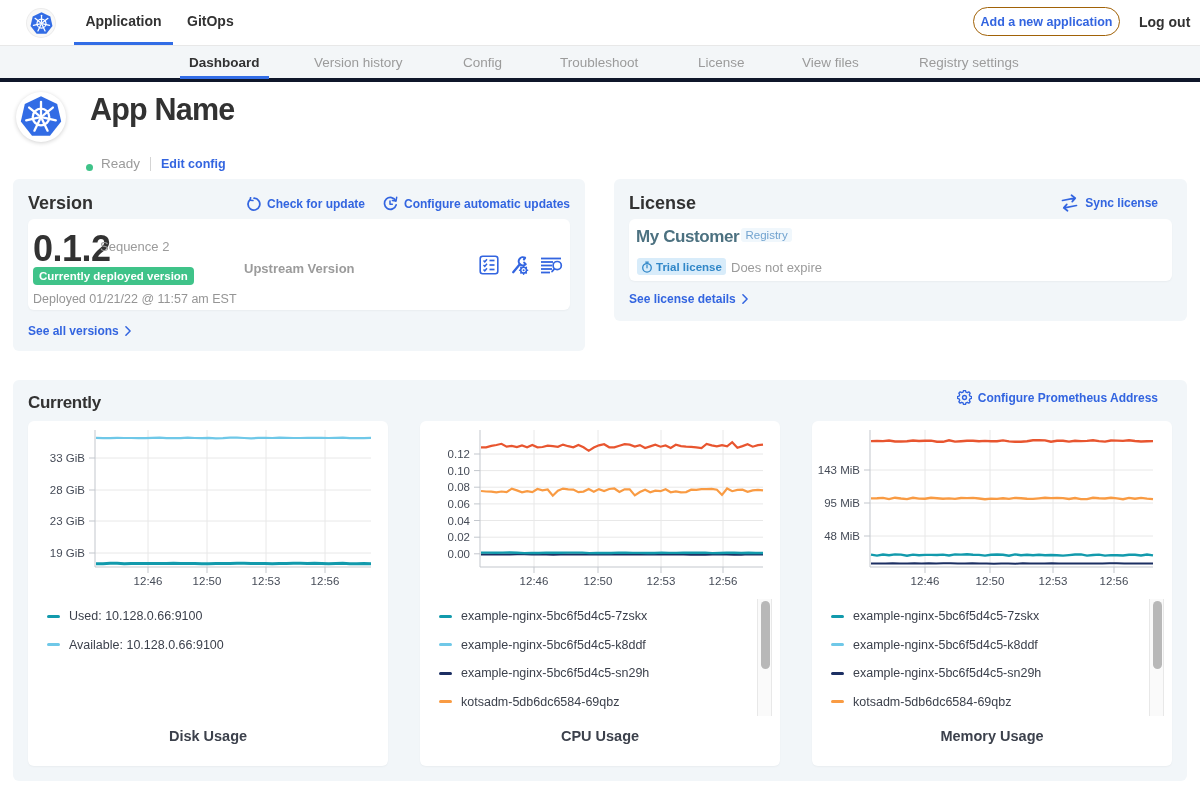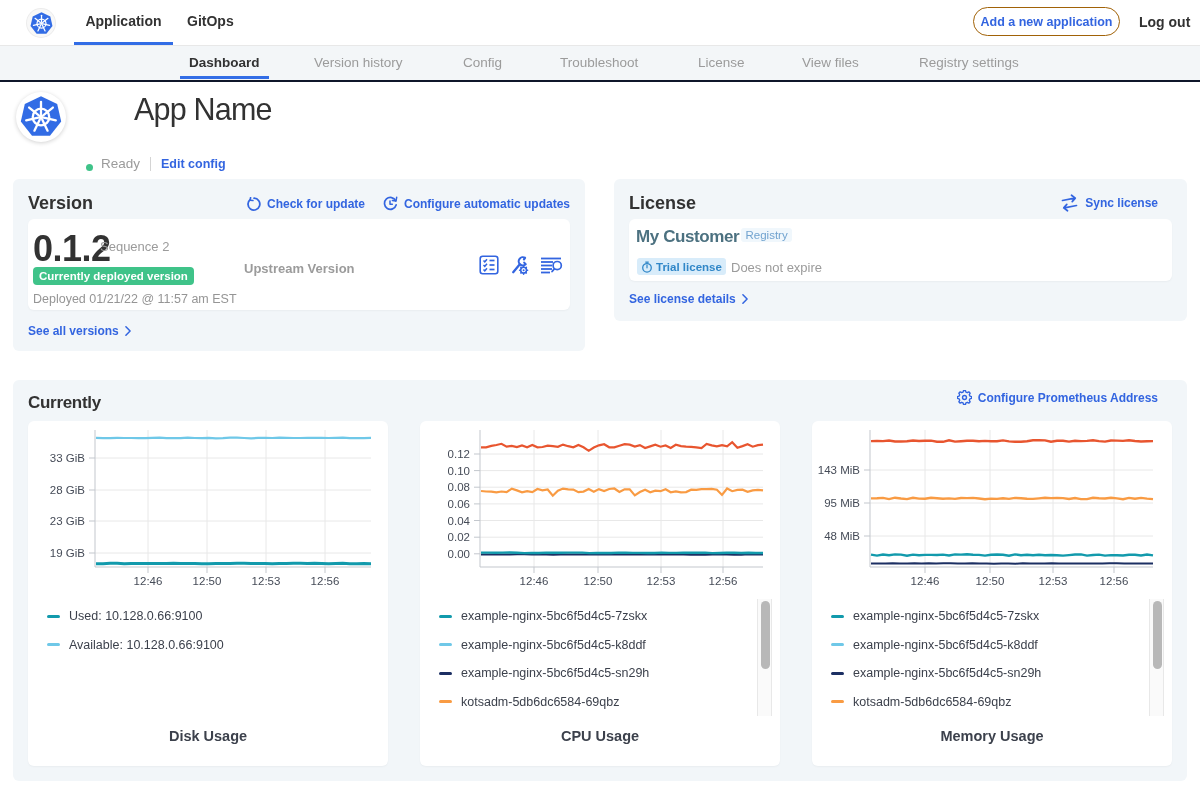--- a/index.html
+++ b/index.html
@@ -1,26 +1,26 @@
 <!DOCTYPE html>
 <html><head><meta charset="utf-8"><style>
 * { margin:0; padding:0; box-sizing:border-box; }
 body { font-family:"Liberation Sans", sans-serif; background:#fff; width:1200px; height:796px; position:relative; overflow:hidden; }
 .topnav { position:absolute; left:0; top:0; width:1200px; height:46px; background:#fff; border-bottom:1px solid #e8e8e8; }
 .navlogo { position:absolute; left:27px; top:9px; width:28px; height:28px; border-radius:50%; background:#f8f8f8; box-shadow:0 0 0 1px #ececec; display:flex; align-items:center; justify-content:center; }
 .navtab { position:absolute; top:0; height:45px; display:flex; align-items:center; padding-bottom:3px; font-size:14px; font-weight:bold; color:#323232; }
 .navtab.active:after { content:""; position:absolute; left:0; right:0; bottom:0; height:3px; background:#326de6; }
 .addbtn { position:absolute; left:973px; top:7px; width:147px; height:29px; border:1px solid #a16207; border-radius:15px; color:#3365e0; font-size:12.5px; font-weight:bold; display:flex; align-items:center; justify-content:center; background:#fff; white-space:nowrap; }
 .logout { position:absolute; left:1139px; top:14px; font-size:14px; font-weight:bold; color:#323232; }
-.subnav { position:absolute; left:0; top:46px; width:1200px; height:36px; background:#f3f6f8; border-bottom:2px solid #0f172a; }
+.subnav { position:absolute; left:0; top:46px; width:1200px; height:36px; background:#f3f6f8; border-bottom:4px solid #0f172a; }
 .subtab { position:absolute; top:0; height:33px; display:flex; align-items:center; font-size:13.5px; color:#9b9b9b; }
 .subtab.active { color:#323232; font-weight:bold; }
 .subtab.active:after { content:""; position:absolute; left:-9px; right:-9px; bottom:0; height:3px; background:#326de6; }
 .applogo { position:absolute; left:16px; top:92px; width:50px; height:50px; border-radius:50%; background:#fff; box-shadow:0 1px 4px rgba(0,0,0,0.18); display:flex; align-items:center; justify-content:center; }
-.apptitle { position:absolute; left:90px; top:94px; font-size:30.5px; font-weight:normal; color:#323232; letter-spacing:-0.8px; line-height:1;margin-left:44px; }
+.apptitle { position:absolute; left:90px; top:94px; font-size:30.5px; font-weight:bold; color:#323232; letter-spacing:-0.8px; line-height:1; }
 .statusrow { position:absolute; left:86px; top:132px; display:flex; align-items:flex-end; font-size:13.5px;margin-top:24px; }
 .dot { width:7px; height:7px; border-radius:50%; background:#3fc389; margin-right:8px; }
 .ready { color:#9b9b9b; }
 .vline { width:1px; height:14px; background:#d4d4d4; margin:0 10px; }
 .editcfg { color:#3365e0; font-weight:bold; font-size:12.5px; }
 .card { position:absolute; background:#f2f6f9; border-radius:6px; }
 .cardtitle { position:absolute; left:15px; top:14px; font-size:18px; font-weight:bold; color:#323232; }
 .whitecard { position:absolute; background:#fff; border-radius:6px; box-shadow:0 1px 2px rgba(0,0,0,0.04); }
 .hlink { font-size:12px; font-weight:bold; color:#3365e0; display:flex; align-items:center; gap:6px; }
 .vheadlinks { position:absolute; right:15px; top:17px; display:flex; gap:17px; }

